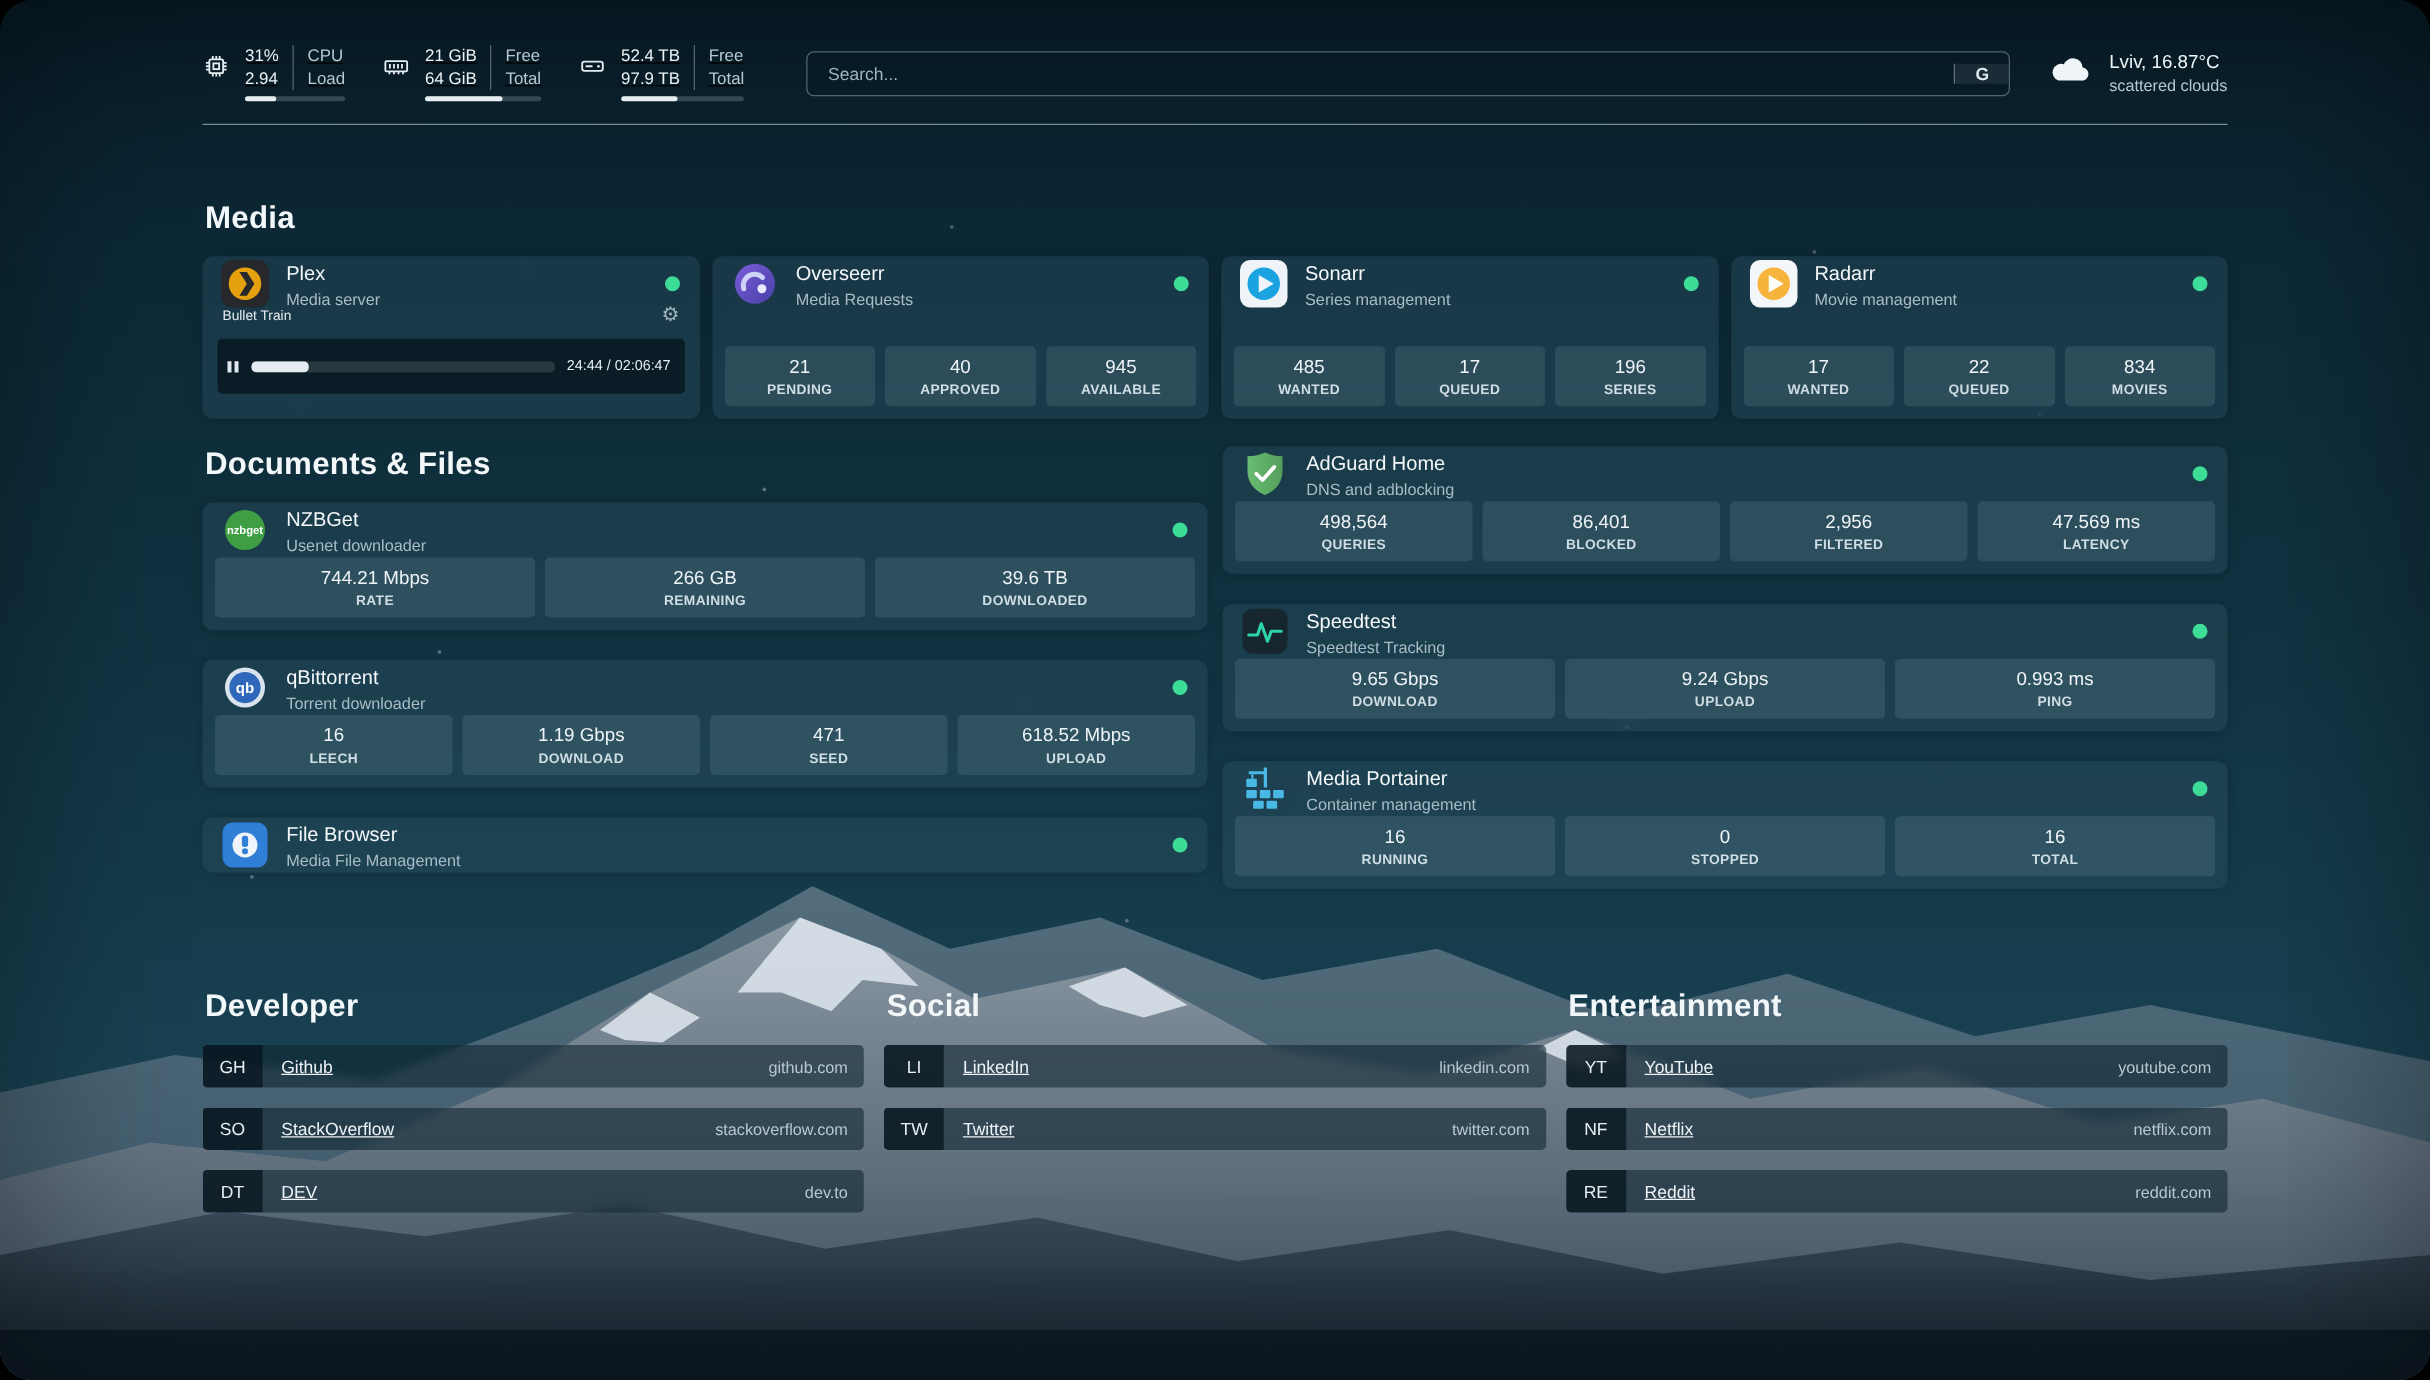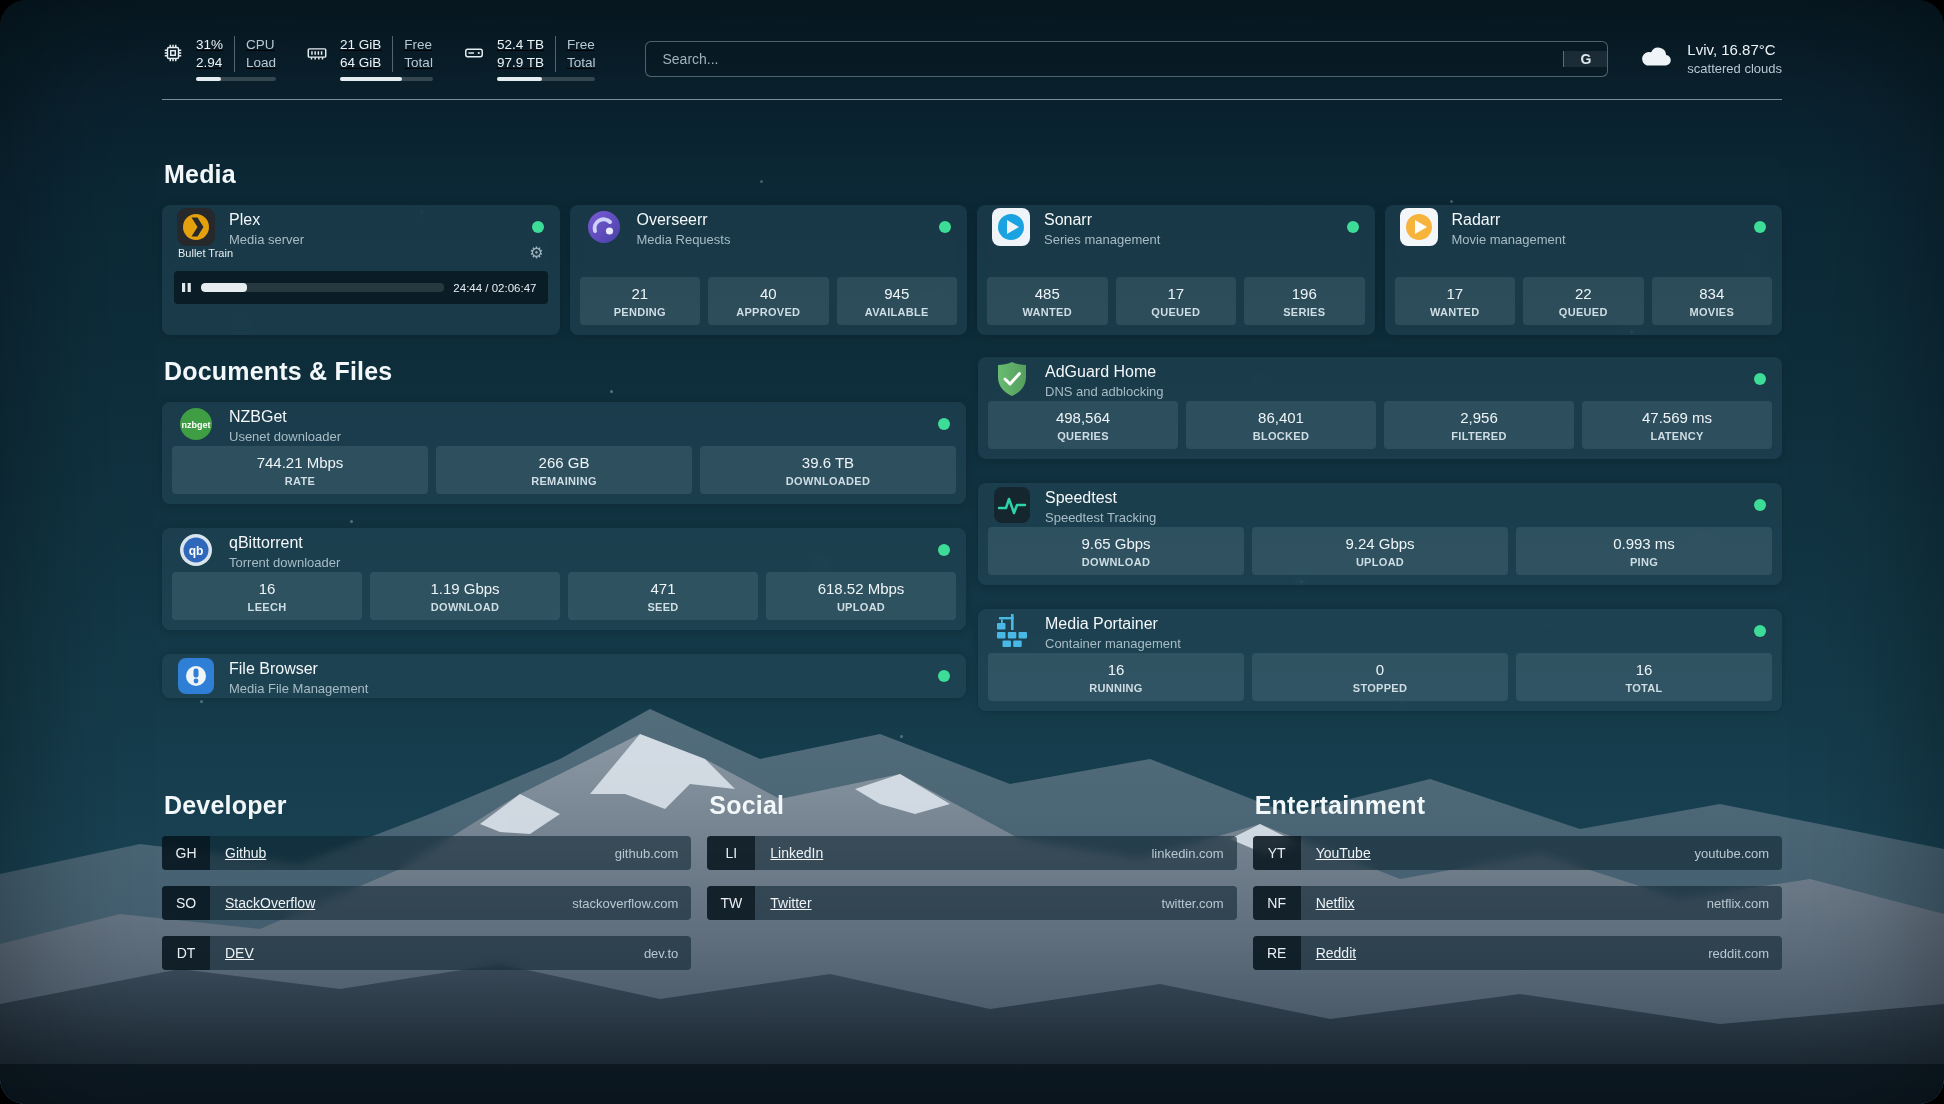--- a/index.html
+++ b/index.html
@@ -65,21 +65,21 @@
   .stats { display:flex; gap:8px; padding:0 10px 10px; margin-top:auto; }
   .stat { flex:1; background:rgba(175,205,220,.13); border-radius:4px; text-align:center; padding:8px 4px 7px; }
   .sv { font-size:15px; color:#eef4f7; white-space:nowrap; }
   .sl { font-size:11px; font-weight:700; color:#cfdde4; letter-spacing:.3px; margin-top:4px; }
 
   
   .plex-now { display:flex; align-items:center; padding:0 16px; margin-top:-4px; }
   .track { flex:1; font-size:11px; color:#e8eef2; }
   .gear { color:#9fb3bd; font-size:16px; cursor:pointer; line-height:1; }
   .plex-bar { display:flex; align-items:center; gap:9px; margin:10px 12px 12px;
-    background:rgba(7,20,28,.78); border-radius:4px; height:33px; padding:0 11px 0 7px; }
+    background:rgba(7,20,28,.78); border-radius:4px; height:44px; padding:0 11px 0 7px; }
   .pause { display:flex; cursor:pointer; }
   .ptrack { flex:1; height:9px; background:rgba(255,255,255,.12); border-radius:4px; overflow:hidden; }
   .ptrack .fill { display:block; height:100%; background:#e6edf1; border-radius:4px; }
   .ptime { font-size:11.5px; color:#e6edf1; white-space:nowrap; }
 
   
   .bmrow { display:flex; align-items:center; height:34px; margin-bottom:16px; border-radius:4px;
     overflow:hidden; background:rgba(14,36,48,.58); backdrop-filter:blur(4px); cursor:pointer; }
   .abbr { width:48px; align-self:stretch; display:flex; align-items:center; justify-content:center;
     background:rgba(5,16,23,.68); color:#e8eef2; font-size:14px; margin-right:15px; }

